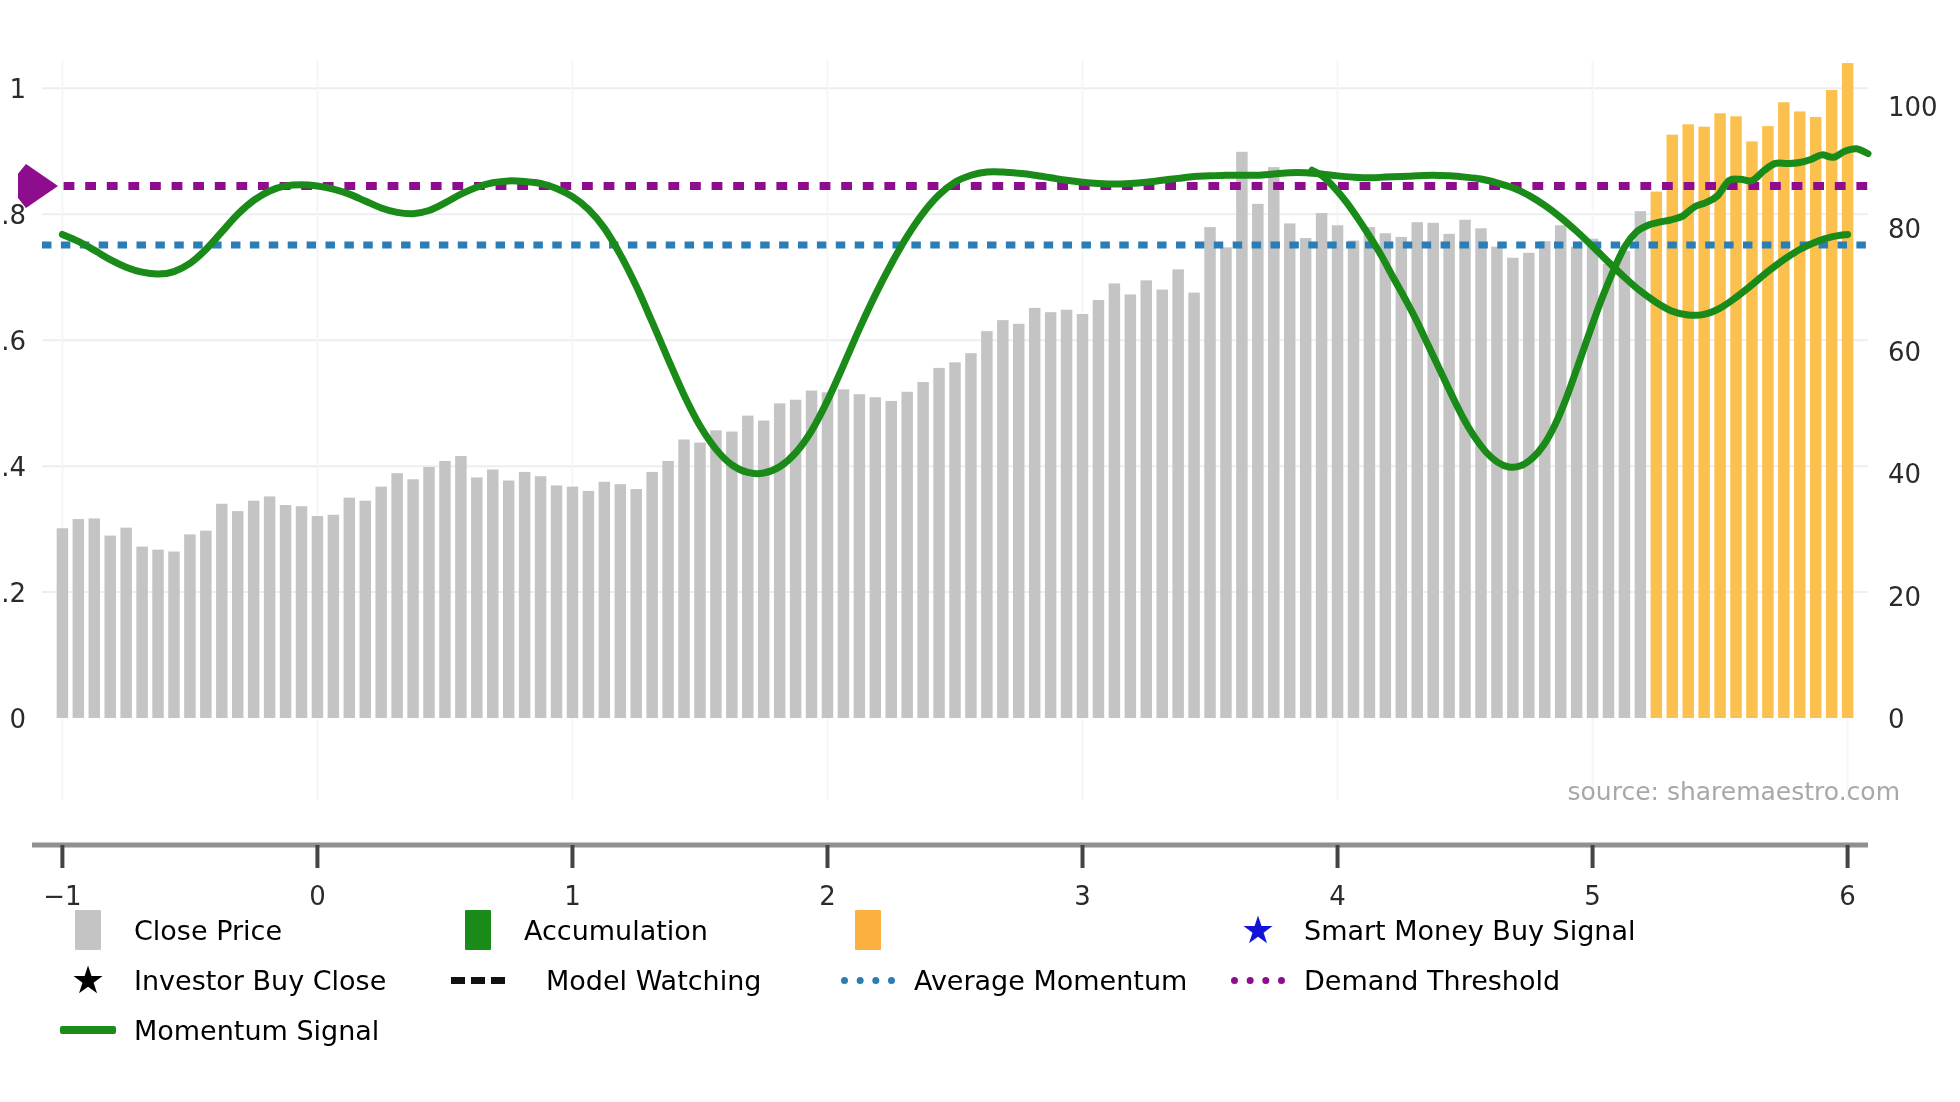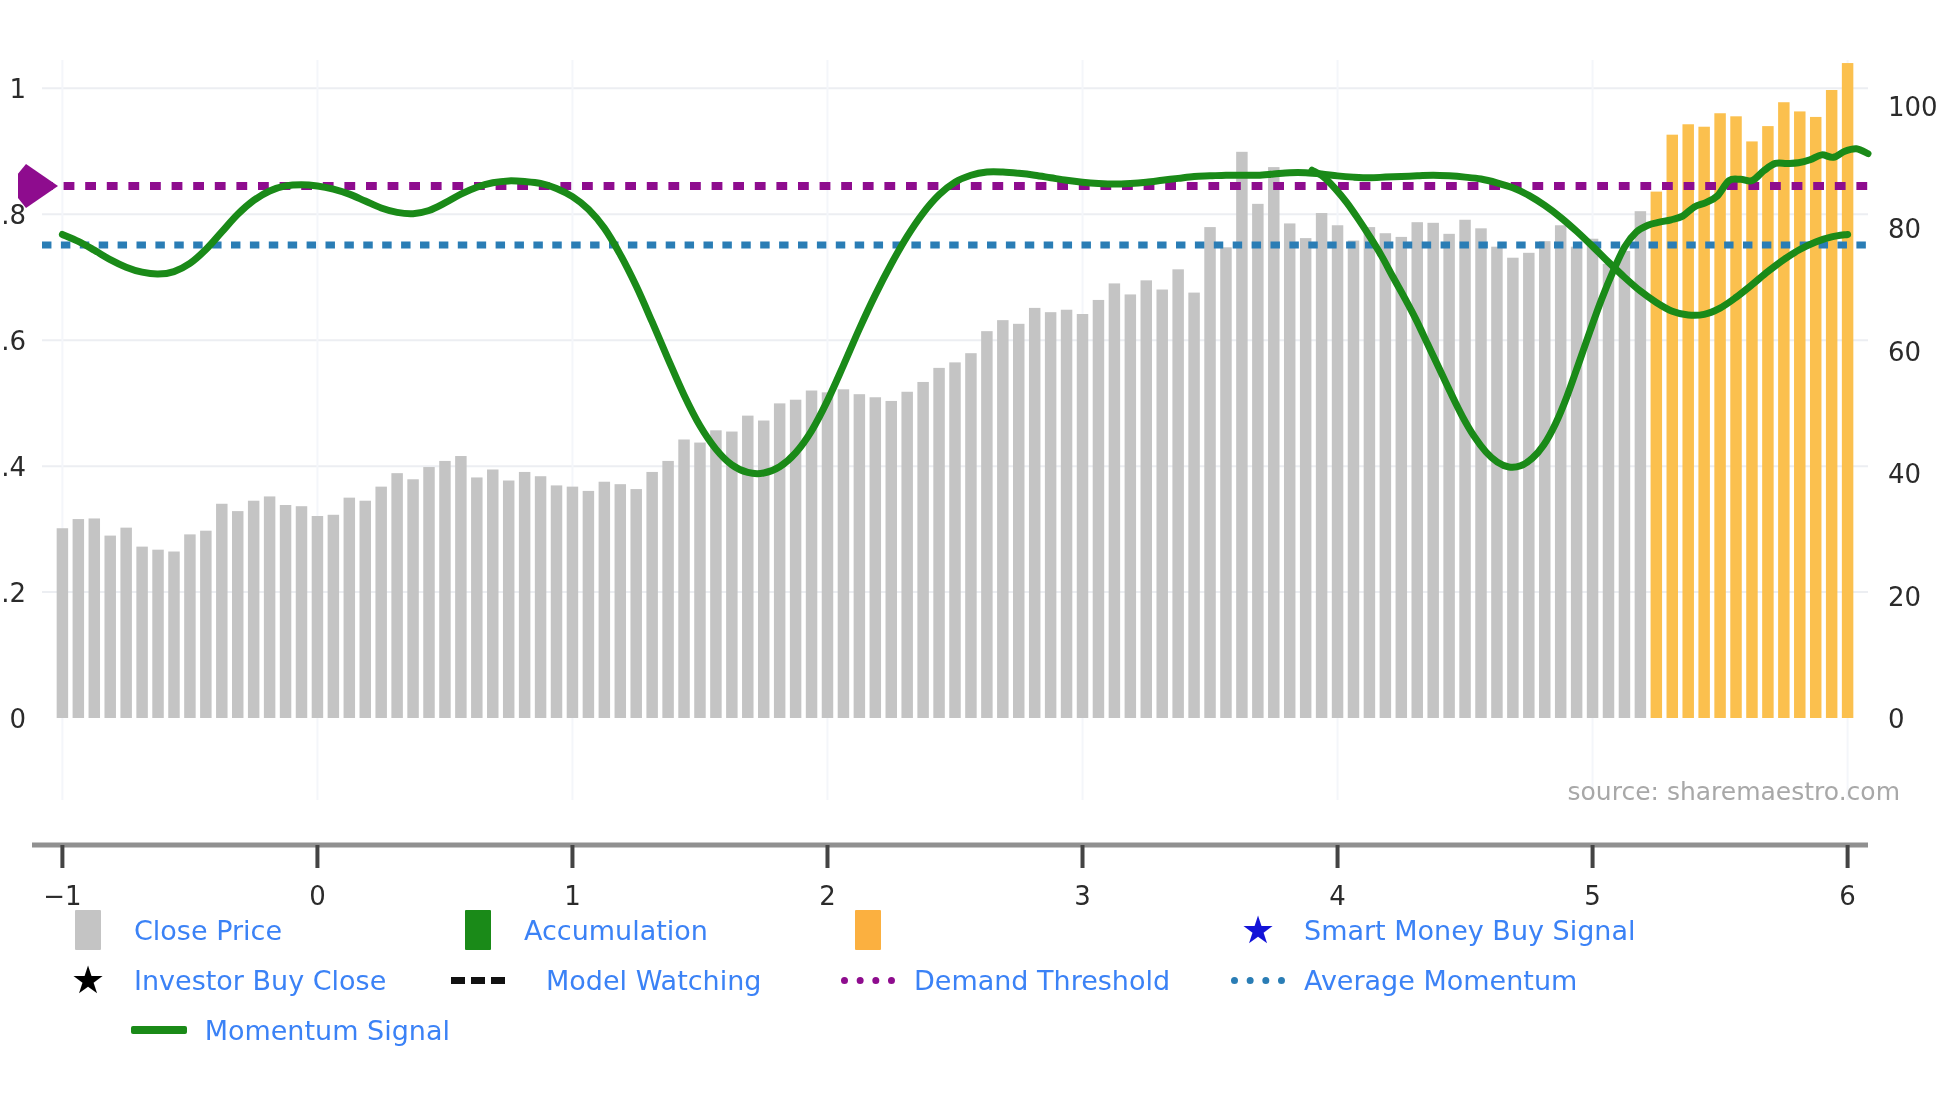--- a/index.html
+++ b/index.html
@@ -22,21 +22,21 @@
   #legend{
     position:absolute;left:0;top:910px;width:1960px;height:180px;
     box-sizing:border-box;padding:0 60px;
   }
   .legend-row{display:flex;align-items:flex-start;width:100%;}
   .legend-item{
     display:flex;align-items:center;
     gap:18px;
     box-sizing:border-box;
   }
-  .legend-item .lbl{font-size:27px;color:#3b82f6;white-space:nowrap;line-height:1;}
+  .legend-item .lbl{font-size:27px;color:#000000;white-space:nowrap;line-height:1;}
   .legend-key{width:56px;min-width:56px;height:40px;display:flex;align-items:center;justify-content:center;}
   .k-barblock{width:26px;height:40px;border-radius:1px;}
   .k-star{font-size:38px;line-height:1;}
   .k-dashline{width:54px;height:0;border-top:7px dashed #111111;}
   .k-dotline{width:54px;height:0;border-top:7px dotted currentColor;}
   .k-solidline{width:56px;height:8px;border-radius:2px;}
 </style>
 </head>
 <body>
 
@@ -255,33 +255,33 @@
           <span class="lbl">Investor Buy Close</span>
         </div>
         <div class="legend-item" style="width: 390px; gap: 40px;">
           <span class="legend-key">
             <span class="k-dashline" style="border-top-color: rgb(17, 17, 17);"></span>
           </span>
           <span class="lbl">Model Watching</span>
         </div>
         <div class="legend-item" style="width: 390px;">
           <span class="legend-key">
+            <span class="k-dotline" style="color: rgb(42, 125, 181);"></span>
+          </span>
+          <span class="lbl">Average Momentum</span>
+        </div>
+        <div class="legend-item" style="width: 390px;">
+          <span class="legend-key">
             <span class="k-dotline" style="color: rgb(142, 12, 142);"></span>
           </span>
           <span class="lbl">Demand Threshold</span>
-        </div>
-        <div class="legend-item" style="width: 390px;">
-          <span class="legend-key">
-            <span class="k-dotline" style="color: rgb(42, 125, 181);"></span>
-          </span>
-          <span class="lbl">Average Momentum</span>
         </div>
       </div>
       <div class="legend-row" style="margin-bottom: 10px;">
-        <div class="legend-item" style="width: 390px; justify-content: flex-end;">
+        <div class="legend-item" style="width: 390px;">
           <span class="legend-key">
             <span class="k-solidline" style="background: rgb(26, 138, 24);"></span>
           </span>
           <span class="lbl">Momentum Signal</span>
         </div>
       </div>
     </div>
 </div>
 
 </body></html>

